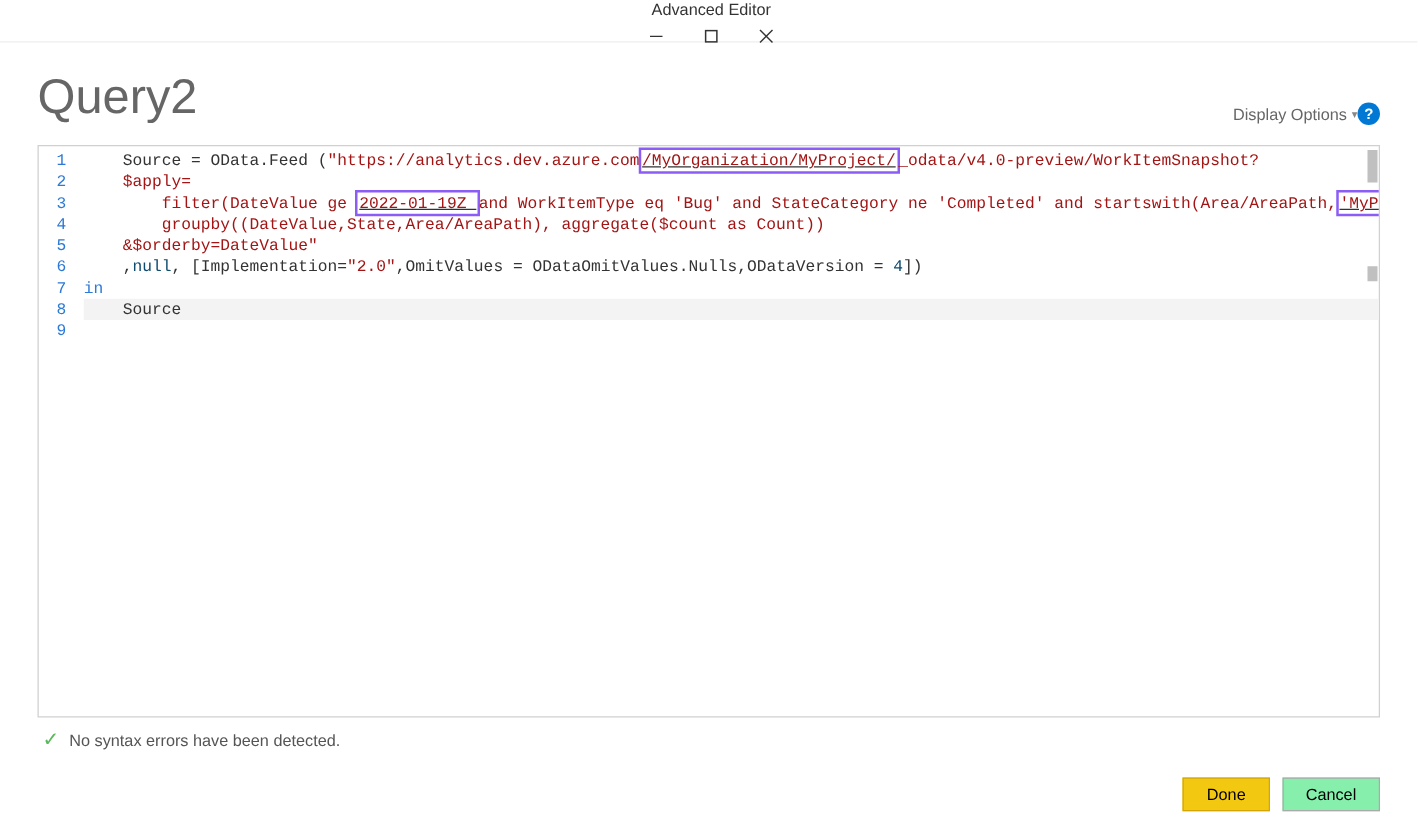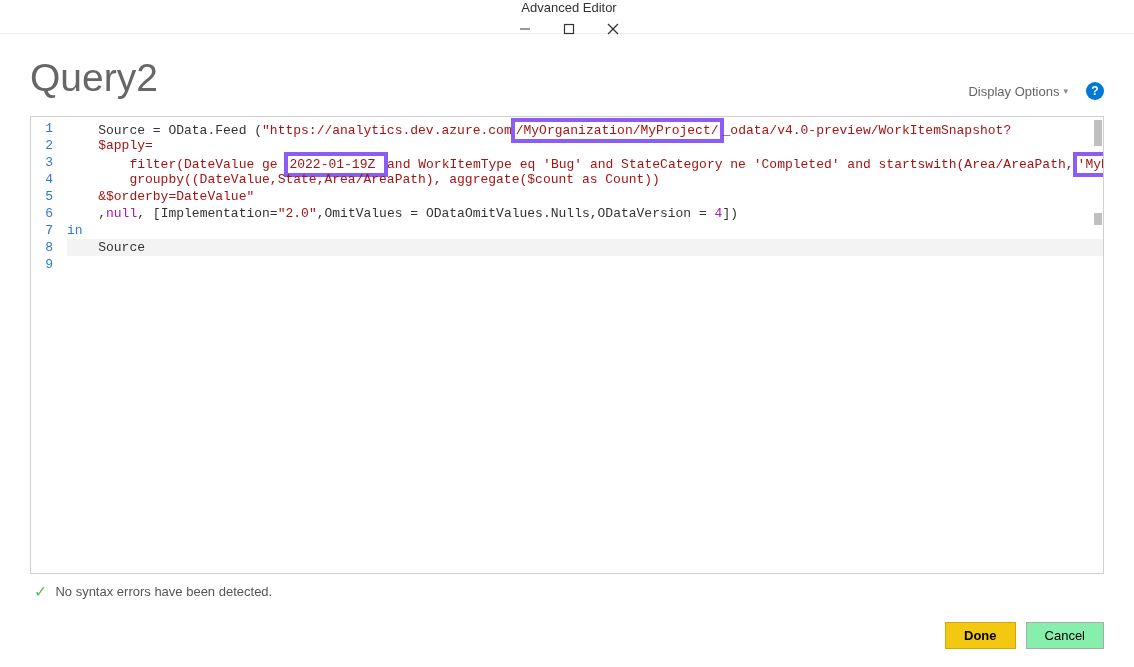--- a/index.html
+++ b/index.html
@@ -43,21 +43,20 @@
     padding: 22px 30px 16px 30px;
   }
   .query-title {
     font-size: 39px;
     font-weight: 300;
     color: #666;
   }
   .header-right {
     display: flex;
     align-items: center;
-    gap: 18px;
   }
   .display-options {
     color: #666;
     font-size: 13px;
     display: flex;
     align-items: center;
     gap: 4px;
   }
   .display-options .caret {
     font-size: 9px;
@@ -97,32 +96,33 @@
     left: 30px; right: 0; top: 0; bottom: 0;
     padding: 3px 0 0 6px;
   }
   .code-line {
     height: 17px;
     white-space: pre;
     position: relative;
   }
   .kw { color: #2c7ad6; }
   .str { color: #a31515; }
-  .num, .nv { color: #a21caf; }
+  .num, .nv { color: #0c4a6e; }
   .txt { color: #333; }
   .hl-line {
     background: #f3f3f3;
     display: inline-block;
     width: 100%;
   }
   .redbox {
-    border: 4px solid #8b5cf6;
+    border: 2px solid #8b5cf6;
     padding: 0 1px;
     margin: -2px -1px;
     display: inline-block;
+    text-decoration: underline;
   }
   .scroll-thumb {
     position: absolute;
     right: 1px;
     top: 3px;
     width: 8px;
     height: 26px;
     background: #c0c0c0;
     border-radius: 0;
   }
@@ -155,21 +155,20 @@
   .btn {
     padding: 5px 18px;
     border: 1px solid #aaa;
     background: #86efac;
     font-size: 13px;
     cursor: pointer;
   }
   .btn.primary {
     background: #f2c811;
     border-color: #d4a60a;
-    font-weight: bold;
   }
 </style>
 </head>
 <body>
 
 <div class="titlebar">
   <div class="app-icon"></div>
   <div class="title">Advanced Editor</div>
   <div class="winbtns">
     <div class="winbtn">

